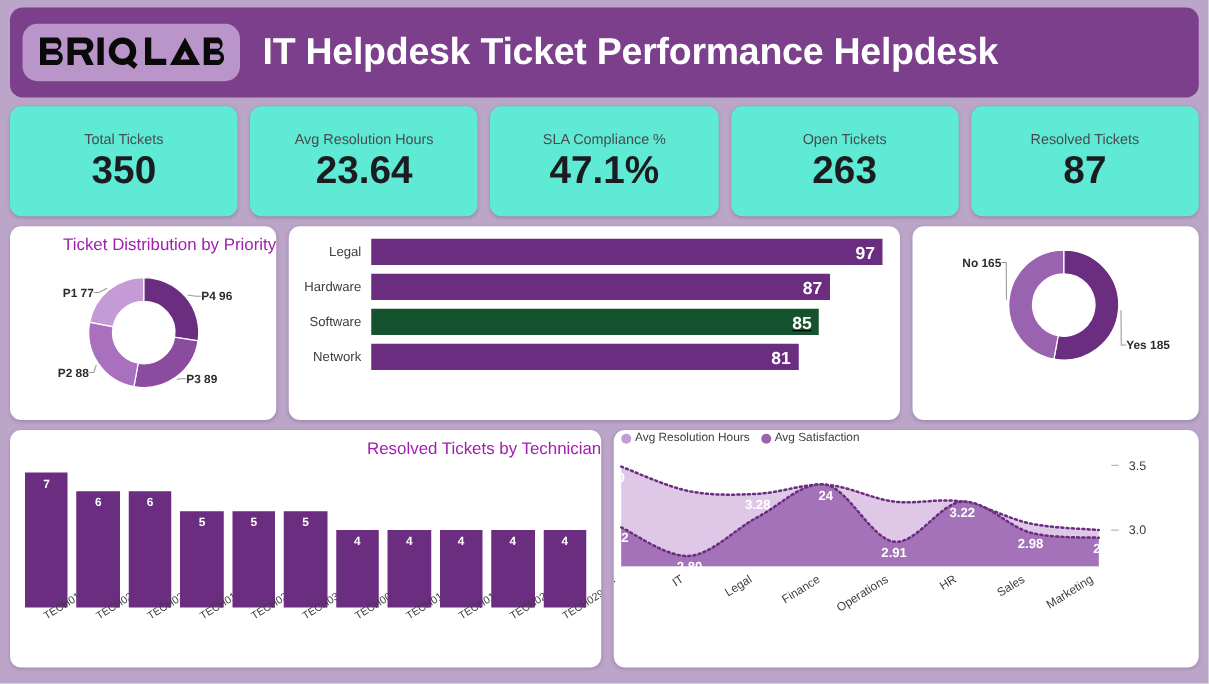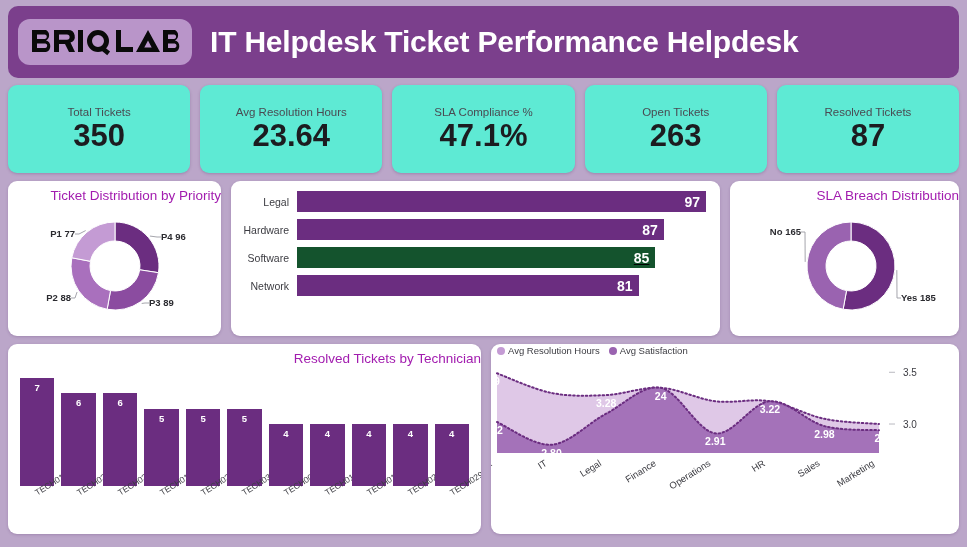--- a/index.html
+++ b/index.html
@@ -296,21 +296,20 @@
             <div class="hbar-track">
               <div class="hbar-fill" style="width: 83.5052%; background: rgb(107, 45, 128);">
                 <span class="hbar-val">81</span>
               </div>
             </div>
           </div>
         </div>
     </div>
 
     <div class="card card-sla">
-      <div class="card-title">SLA Breach Distribution</div>
       <div class="donut-wrap">
         <svg id="donut-sla" width="212" height="124" viewBox="0 0 212 124">
             <path d="M112 16 A44 44 0 1 1 104.14349662885999 103.29290189833971 L107.53607763003409 84.59823971496574 A25 25 0 1 0 112 35 Z" fill="#6b2d80" stroke="#ffffff" stroke-width="1"></path>
             <path d="M104.14349662885999 103.29290189833971 A44 44 0 0 1 111.99999999999999 16 L112 35 A25 25 0 0 0 107.53607763003409 84.59823971496574 Z" fill="#9a63b0" stroke="#ffffff" stroke-width="1"></path>
             <path d="M157.814817523781 64.12340820955794 L158 92 L162 92" stroke="#9b9ba3" fill="none" stroke-width="0.9"></path>
             <text x="162" y="95.4" text-anchor="start" font-size="9.5" font-weight="bold" fill="#2b2b30" font-family="&quot;Liberation Sans&quot;, sans-serif">Yes 185</text>
             <path d="M66.18518247621901 55.87659179044206 L66 26 L62 26" stroke="#9b9ba3" fill="none" stroke-width="0.9"></path>
             <text x="62" y="29.4" text-anchor="end" font-size="9.5" font-weight="bold" fill="#2b2b30" font-family="&quot;Liberation Sans&quot;, sans-serif">No 165</text>
           </svg>
       </div>

